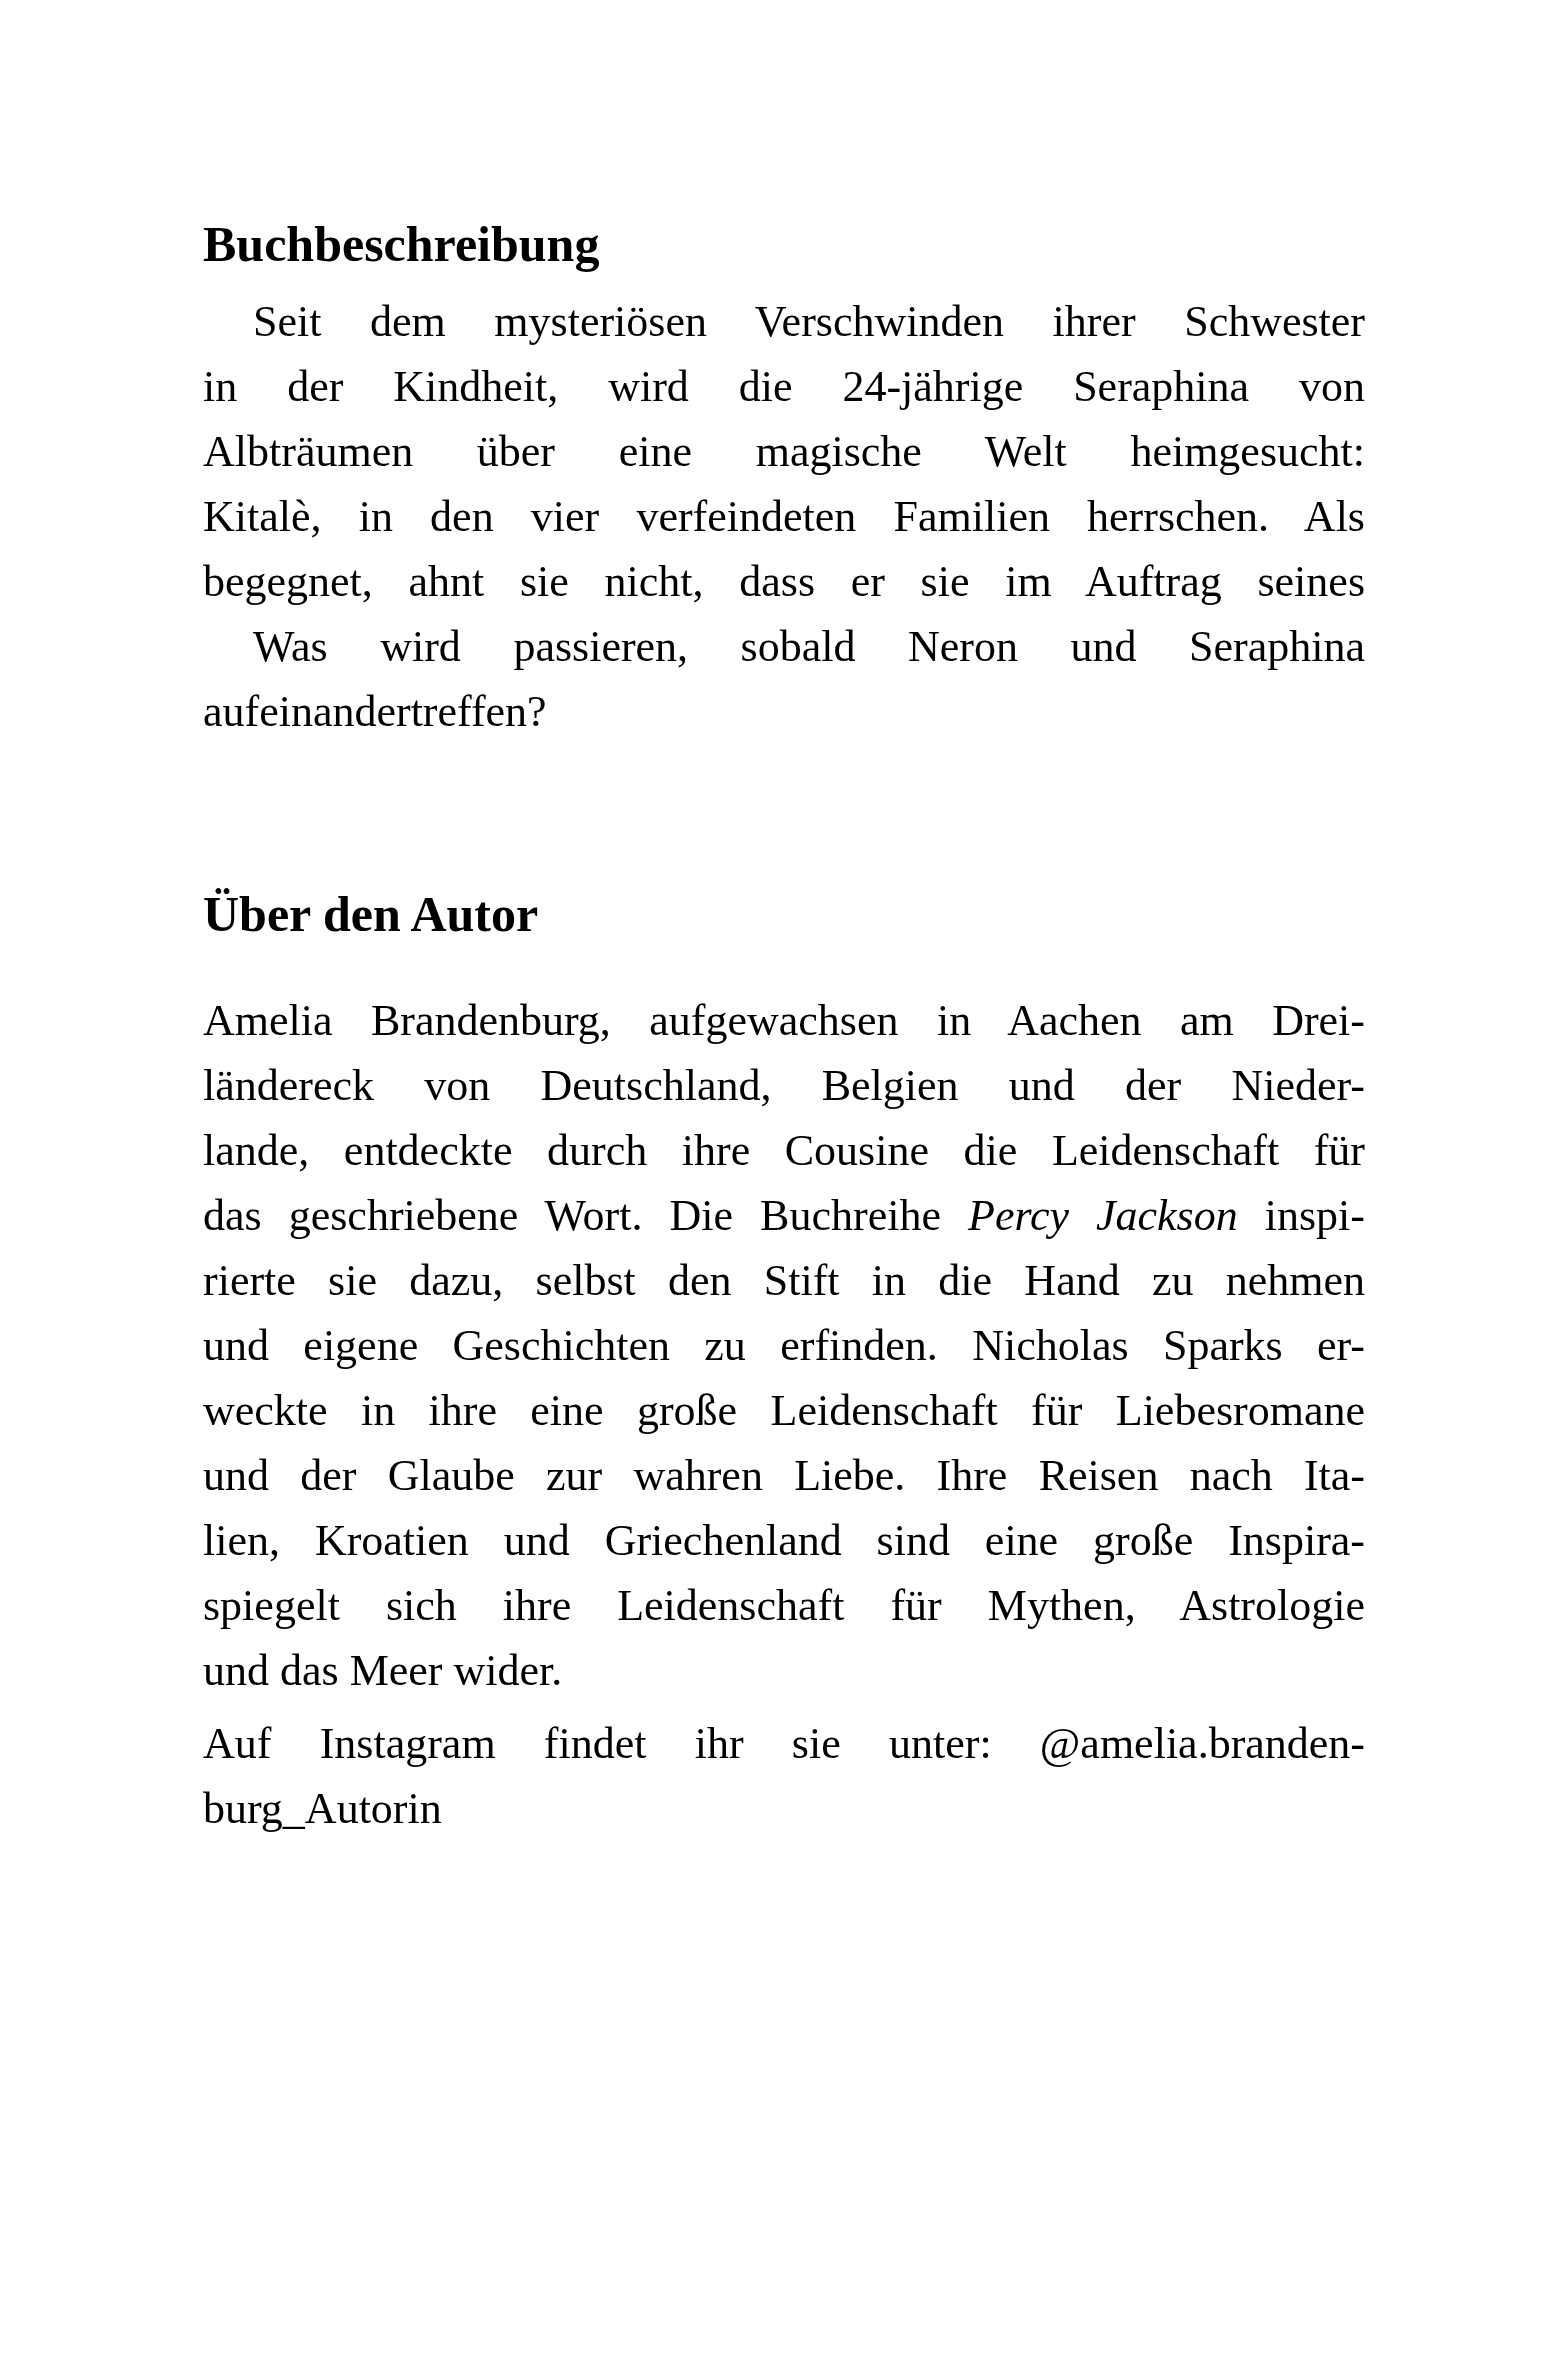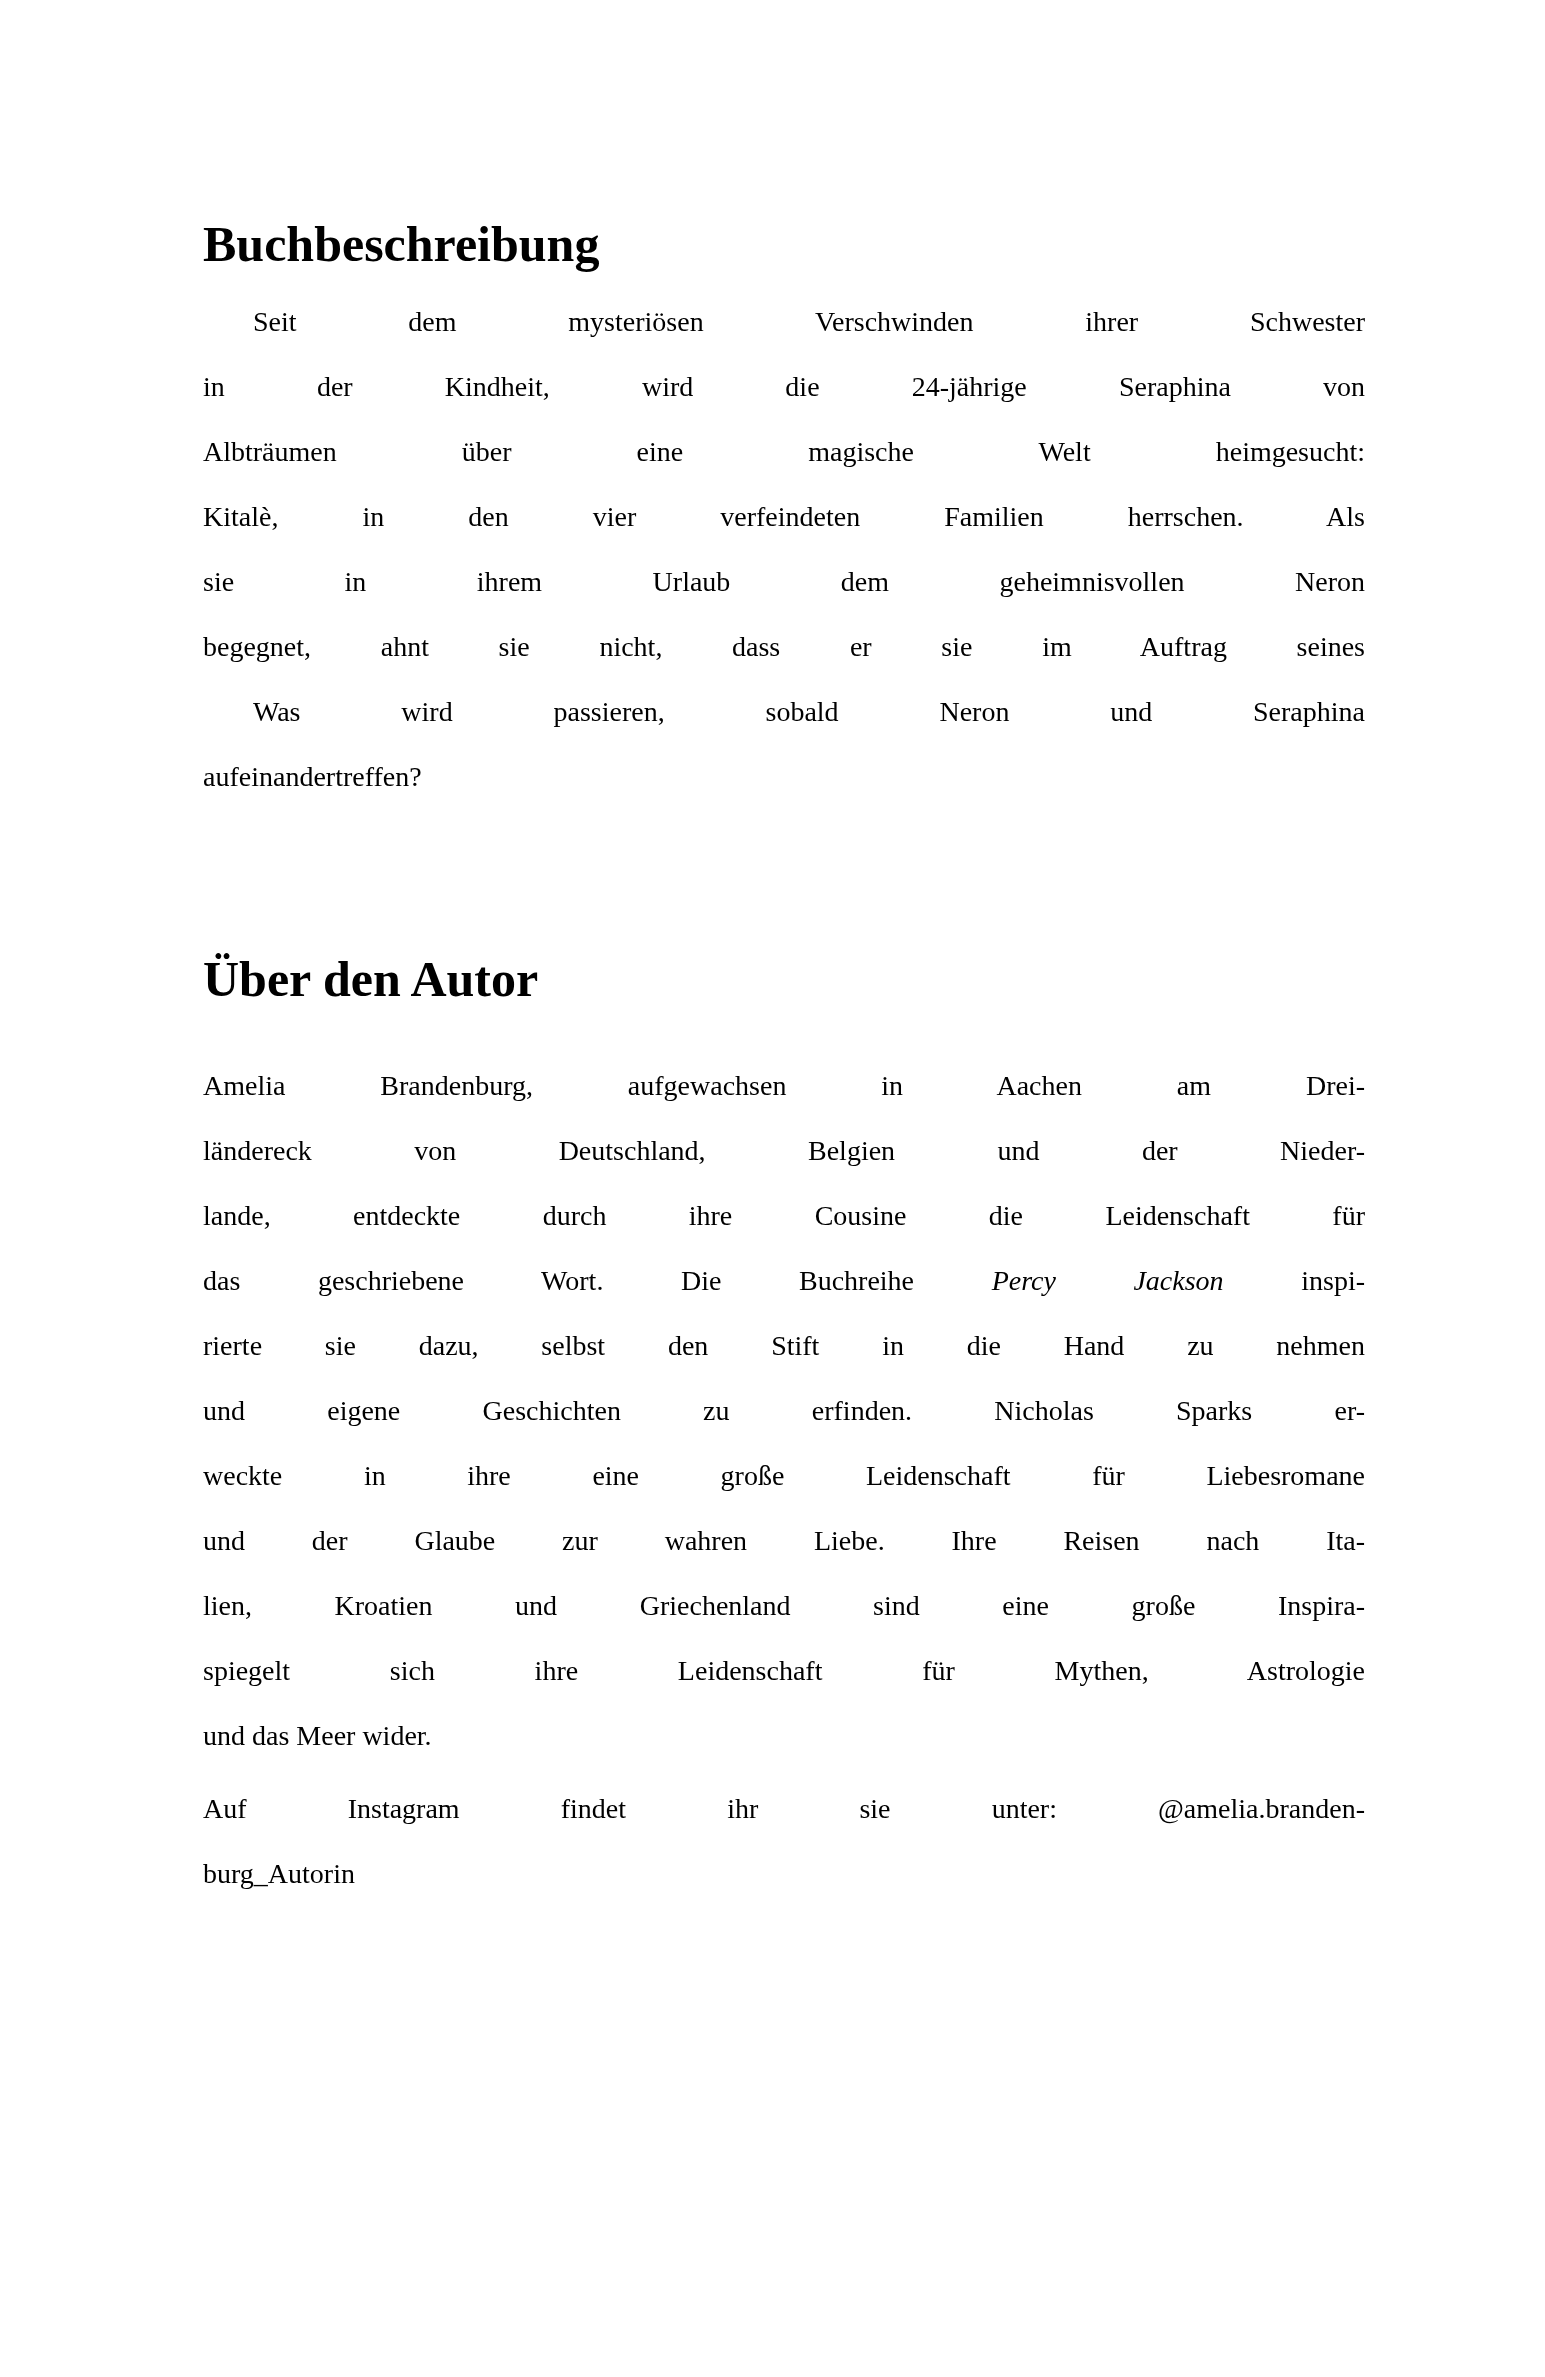--- a/index.html
+++ b/index.html
@@ -26,21 +26,21 @@
     line-height: 65px;
     font-weight: bold;
     margin: 0;
     padding: 0;
     text-align: left;
   }
   #heading-1 { margin-top: 212px; font-family: Liberation Serif, serif; }
   #heading-2 { margin-top: 138px; }
 
   .para {
-    font-size: 28px;
+    font-size: 44px;
     line-height: 65px;
     margin: 0;
     padding: 0;
   }
   #para-0-0 { margin-top: 12px; }
   #para-0-1 { margin-top: 0; }
   #para-1-0 { margin-top: 41px; }
   #para-1-1 { margin-top: 8px; }
 
   .line {
@@ -63,21 +63,20 @@
 
 <main class="page">
 
   <section>
     <h2 class="heading" id="heading-1">Buchbeschreibung</h2>
     <div class="para indent" id="para-0-0">
         <div class="line">Seit dem mysteriösen Verschwinden ihrer Schwester</div>
         <div class="line">in der Kindheit, wird die 24-jährige Seraphina von</div>
         <div class="line">Albträumen über eine magische Welt heimgesucht:</div>
         <div class="line">Kitalè, in den vier verfeindeten Familien herrschen. Als</div>
-        <div class="line">sie in ihrem Urlaub dem geheimnisvollen Neron</div>
         <div class="line">begegnet, ahnt sie nicht, dass er sie im Auftrag seines</div>
       </div>
     <div class="para indent" id="para-0-1">
         <div class="line">Was wird passieren, sobald Neron und Seraphina</div>
         <div class="line last">aufeinandertreffen?</div>
       </div>
   </section>
 
   <section>
     <h2 class="heading" id="heading-2">Über den Autor</h2>

